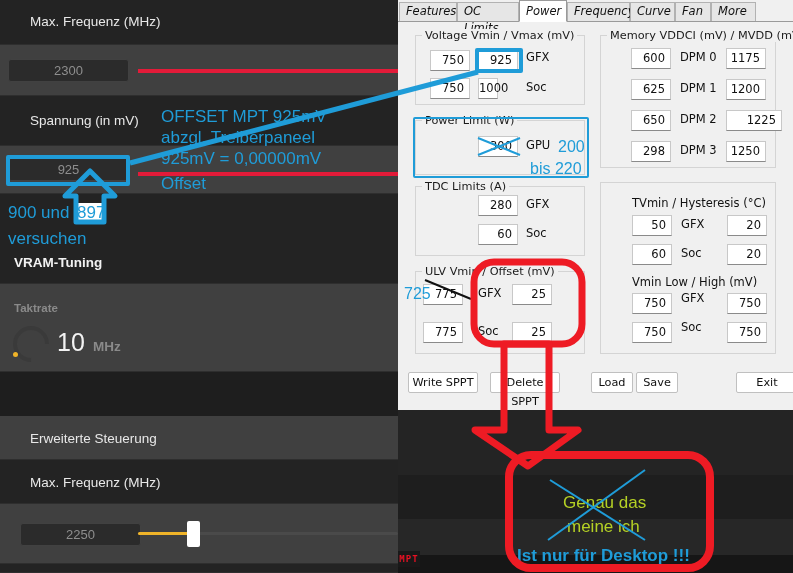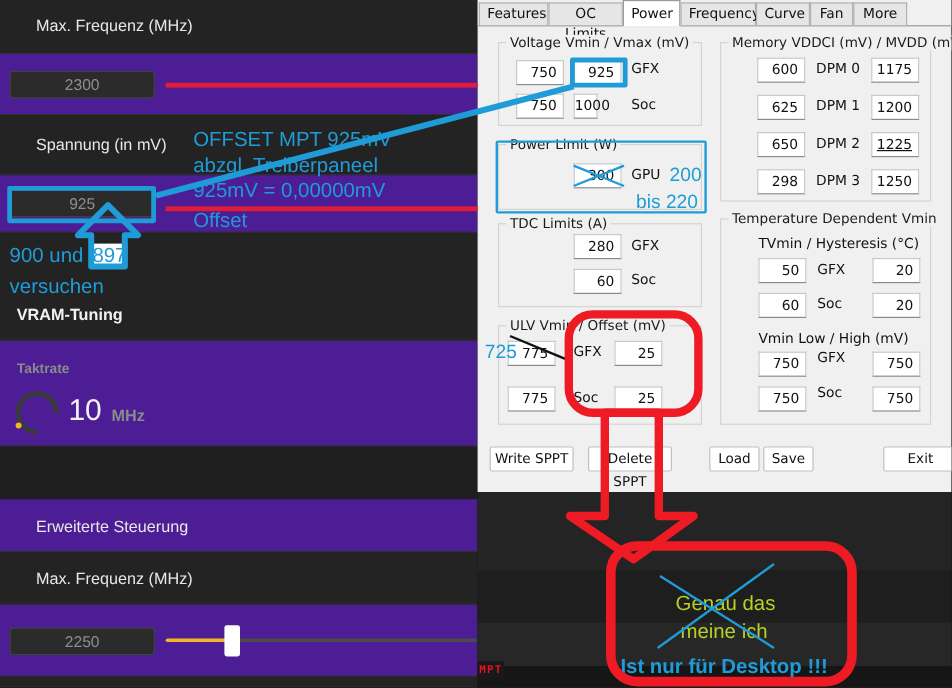--- a/index.html
+++ b/index.html
@@ -2,21 +2,21 @@
 <html><head>
 <meta charset="utf-8">
 <style>
   html,body{margin:0;padding:0;background:#1b1b1b;}
   body{width:793px;height:573px;overflow:hidden;position:relative;
        font-family:"Liberation Sans","DejaVu Sans",sans-serif;}
 
   
   #left-panel{position:absolute;left:0;top:0;width:398px;height:573px;background:#1e1e1e;overflow:hidden;}
   .lrow{position:absolute;left:0;width:398px;box-sizing:border-box;border-bottom:1px solid #2e2e2e;background:#232323;}
-  .lrow.alt{background:#4c1d95;}
+  .lrow.alt{background:#404040;}
   .lrow-label{position:absolute;left:30px;color:#e8e8e8;font-size:13.5px;}
   .nbox{position:absolute;box-sizing:border-box;width:121px;height:23px;border:1px solid #414141;border-radius:3px;
         background:#2b2b2b;color:#8e8e8e;font-size:13px;text-align:center;line-height:22px;}
   .dimhdr{position:absolute;color:#8a8a8a;font-size:11.5px;font-weight:bold;}
   .bigval{position:absolute;color:#f2f2f2;font-size:25px;}
   .bigunit{position:absolute;color:#8a8a8a;font-size:13.5px;font-weight:bold;}
   .vram{position:absolute;color:#f2f2f2;font-size:13.5px;font-weight:bold;}
 
   .slider-track{position:absolute;height:3px;background:#4a4a4a;border-radius:2px;}
   .slider-fill{position:absolute;height:3px;background:#f0b429;border-radius:2px;}
@@ -24,21 +24,21 @@
 
   .dial{position:absolute;width:36px;height:36px;border:4px solid #3a3a3a;border-radius:50%;
         border-bottom-color:transparent;transform:rotate(-45deg);box-sizing:border-box;}
   .dial-dot{position:absolute;width:5px;height:5px;border-radius:50%;background:#f0b429;}
 
   
   #mpt{position:absolute;left:398px;top:0;width:395px;height:410px;background:#f0f0f0;overflow:hidden;
        font-family:"DejaVu Sans","Liberation Sans",sans-serif;}
   #tabstrip{position:absolute;left:0;top:0;width:395px;height:21px;background:#f0f0f0;border-bottom:1px solid #9a9a9a;}
   .tab{position:absolute;top:2px;height:19px;box-sizing:border-box;background:#e6e6e6;border:1px solid #b2b2b2;
-       border-bottom:none;color:#111;font-size:11.5px;line-height:17px;text-align:center;padding:0 6px;}
+       border-bottom:none;color:#111;font-size:11.5px;line-height:17px;padding:0 6px;font-style:italic;}
   .tab.sel{top:0;height:22px;background:#fff;border:1px solid #9a9a9a;border-bottom:1px solid #fff;
            font-size:11.5px;line-height:20px;z-index:4;}
   .gbox{position:absolute;box-sizing:border-box;border:1px solid #d4d4d4;background:transparent;}
   .gtitle{position:absolute;background:#f0f0f0;color:#1a1a1a;font-size:11.3px;padding:0 3px;white-space:nowrap;}
   .tbox{position:absolute;box-sizing:border-box;background:#fff;border:1px solid #c8c8c8;border-bottom:1px solid #8a8a8a;
         color:#111;font-size:11.5px;text-align:right;padding-right:5px;line-height:19px;height:21px;}
   .flab{position:absolute;color:#111;font-size:11.5px;white-space:nowrap;}
   .subhdr{position:absolute;color:#111;font-size:11.5px;white-space:nowrap;}
   .btn{position:absolute;box-sizing:border-box;background:#fff;border:1px solid #c0c0c0;border-radius:2px;
        color:#111;font-size:11.3px;text-align:center;line-height:19px;height:21px;}
@@ -95,21 +95,21 @@
 
   <div class="lrow alt" style="top:416px;height:44px;">
     <div class="lrow-label" style="top:15px;">Erweiterte Steuerung</div>
   </div>
 
   <div class="lrow" style="top:460px;height:44px;">
     <div class="lrow-label" style="top:15px;">Max. Frequenz (MHz)</div>
   </div>
 
   <div class="lrow alt" style="top:504px;height:60px;">
-    <div class="nbox" style="left:8px;top:19px;">2250</div>
+    <div class="nbox" style="left:20px;top:19px;">2250</div>
     <div class="slider-track" style="left:138px;top:28px;width:260px;"></div>
     <div class="slider-fill" style="left:138px;top:28px;width:55px;"></div>
     <div class="slider-knob" style="left:187px;top:17px;"></div>
   </div>
 
   <div class="lrow" style="top:564px;height:9px;"></div>
 </div>
 
 <div id="mpt">
 
@@ -156,27 +156,26 @@
   <div class="gbox" style="left:202px;top:35px;width:176px;height:133px;"></div>
   <div class="gtitle" style="left:209px;top:29px;">Memory VDDCI (mV) / MVDD (mV)</div>
   <div class="tbox" style="left:233px;top:48px;width:40px;">600</div>
   <div class="flab" style="left:282px;top:50px;">DPM 0</div>
   <div class="tbox" style="left:328px;top:48px;width:40px;">1175</div>
   <div class="tbox" style="left:233px;top:79px;width:40px;">625</div>
   <div class="flab" style="left:282px;top:81px;">DPM 1</div>
   <div class="tbox" style="left:328px;top:79px;width:40px;">1200</div>
   <div class="tbox" style="left:233px;top:110px;width:40px;">650</div>
   <div class="flab" style="left:282px;top:112px;">DPM 2</div>
-  <div class="tbox" style="left:328px;top:110px;width:40px;text-decoration:underline;">1225</div>
+  <div class="tbox" style="left:328px;top:110px;width:56px;">1225</div>
   <div class="tbox" style="left:233px;top:141px;width:40px;">298</div>
   <div class="flab" style="left:282px;top:143px;">DPM 3</div>
   <div class="tbox" style="left:328px;top:141px;width:40px;">1250</div>
 
   <div class="gbox" style="left:202px;top:182px;width:176px;height:172px;"></div>
-  <div class="gtitle" style="left:209px;top:176px;">Temperature Dependent Vmin</div>
   <div class="subhdr" style="left:234px;top:196px;">TVmin / Hysteresis (°C)</div>
   <div class="tbox" style="left:234px;top:215px;width:40px;">50</div>
   <div class="flab" style="left:283px;top:217px;">GFX</div>
   <div class="tbox" style="left:329px;top:215px;width:40px;">20</div>
   <div class="tbox" style="left:234px;top:244px;width:40px;">60</div>
   <div class="flab" style="left:283px;top:246px;">Soc</div>
   <div class="tbox" style="left:329px;top:244px;width:40px;">20</div>
   <div class="subhdr" style="left:234px;top:275px;">Vmin Low / High (mV)</div>
   <div class="tbox" style="left:234px;top:293px;width:40px;">750</div>
   <div class="flab" style="left:283px;top:291px;">GFX</div>

